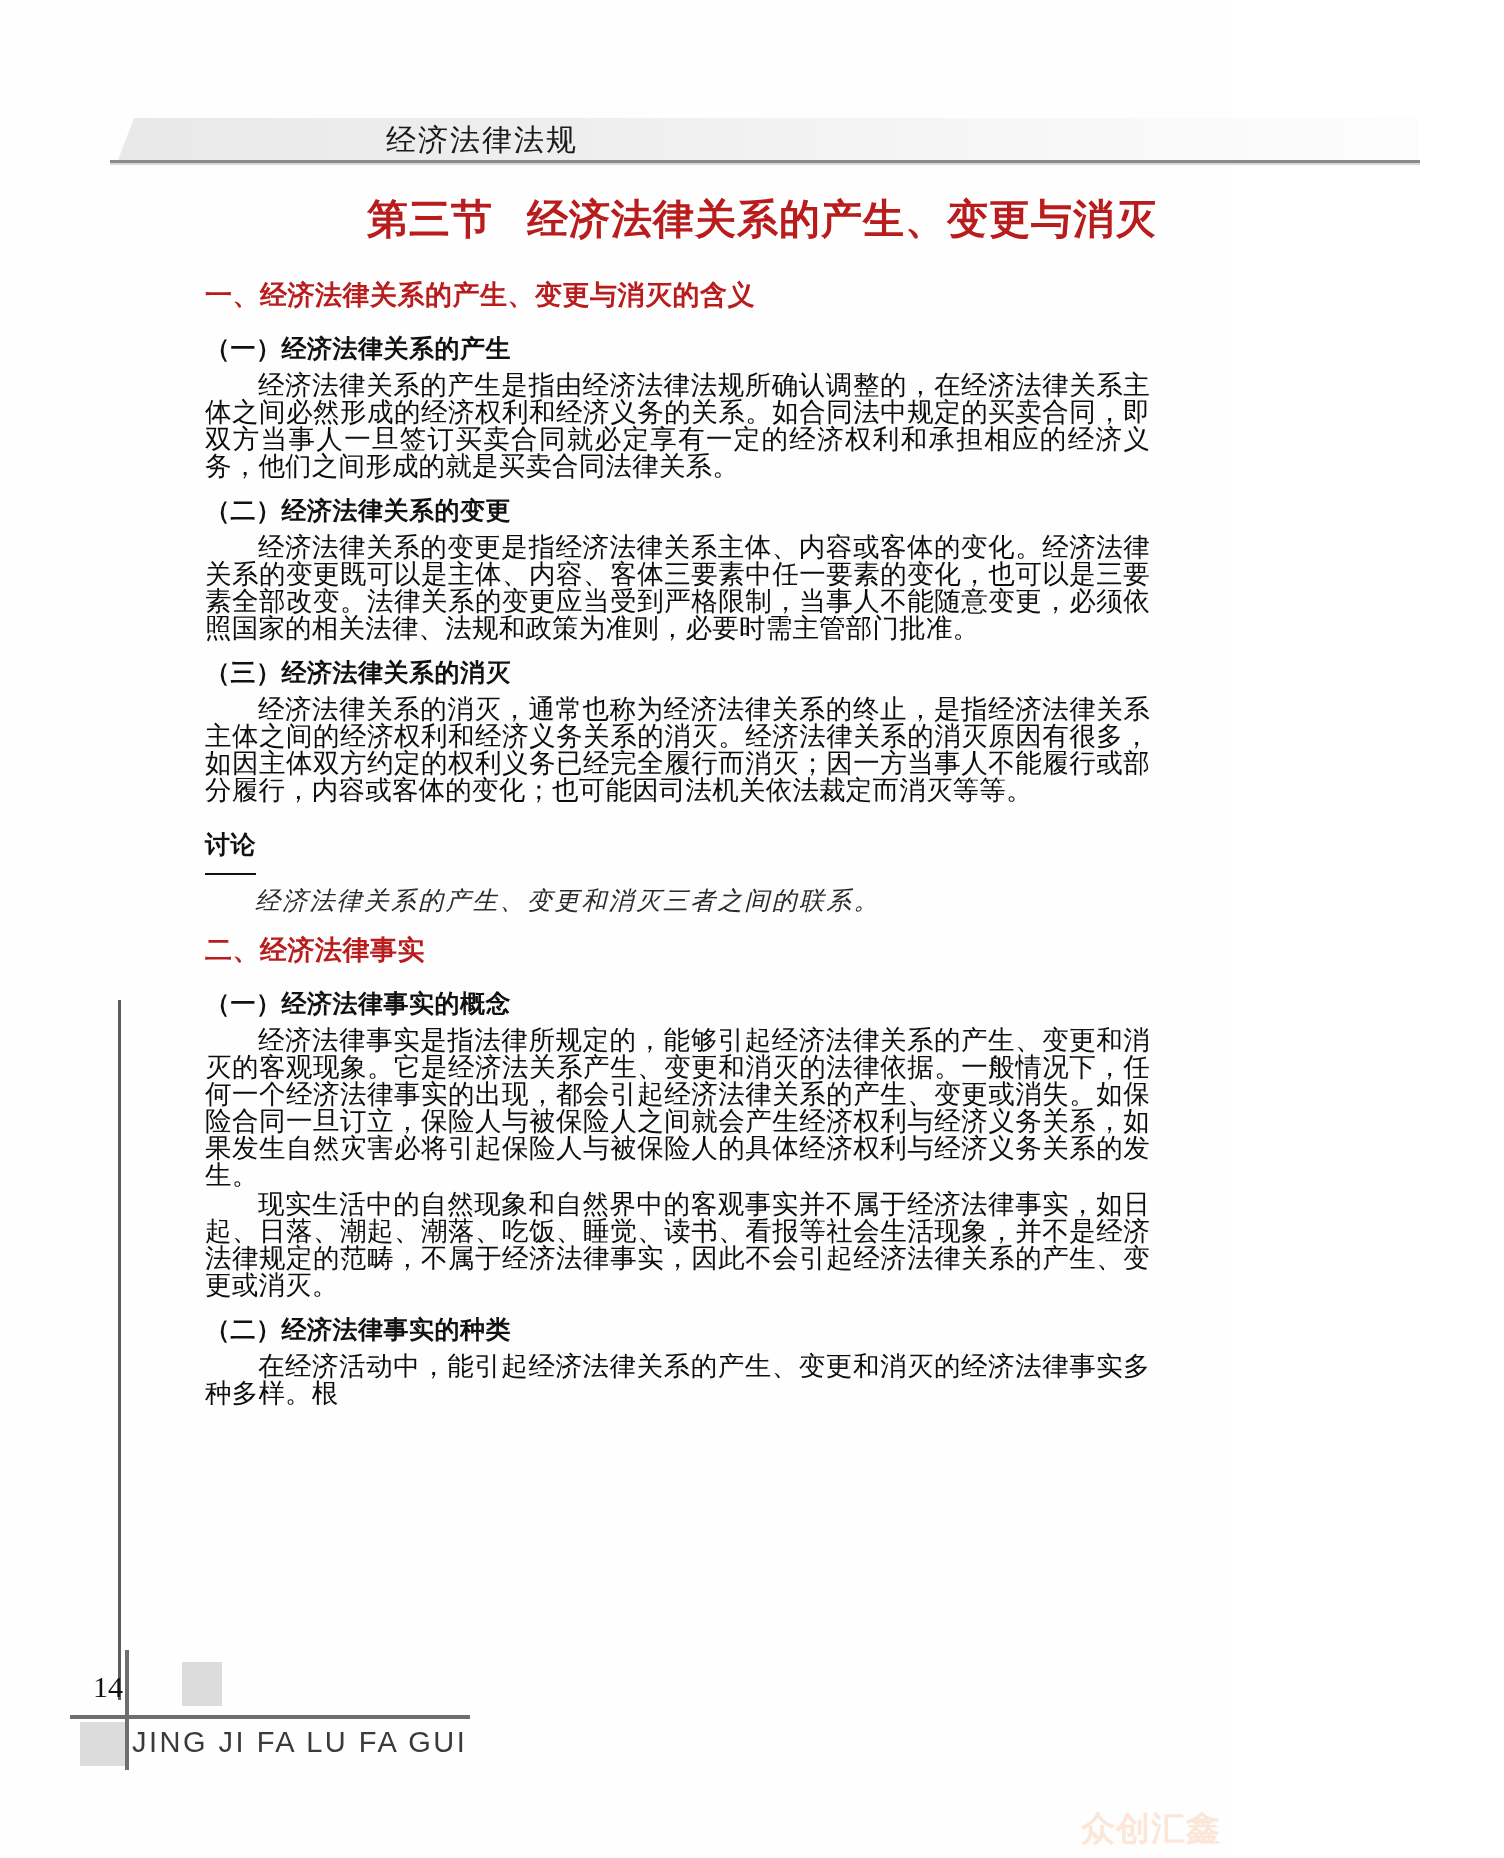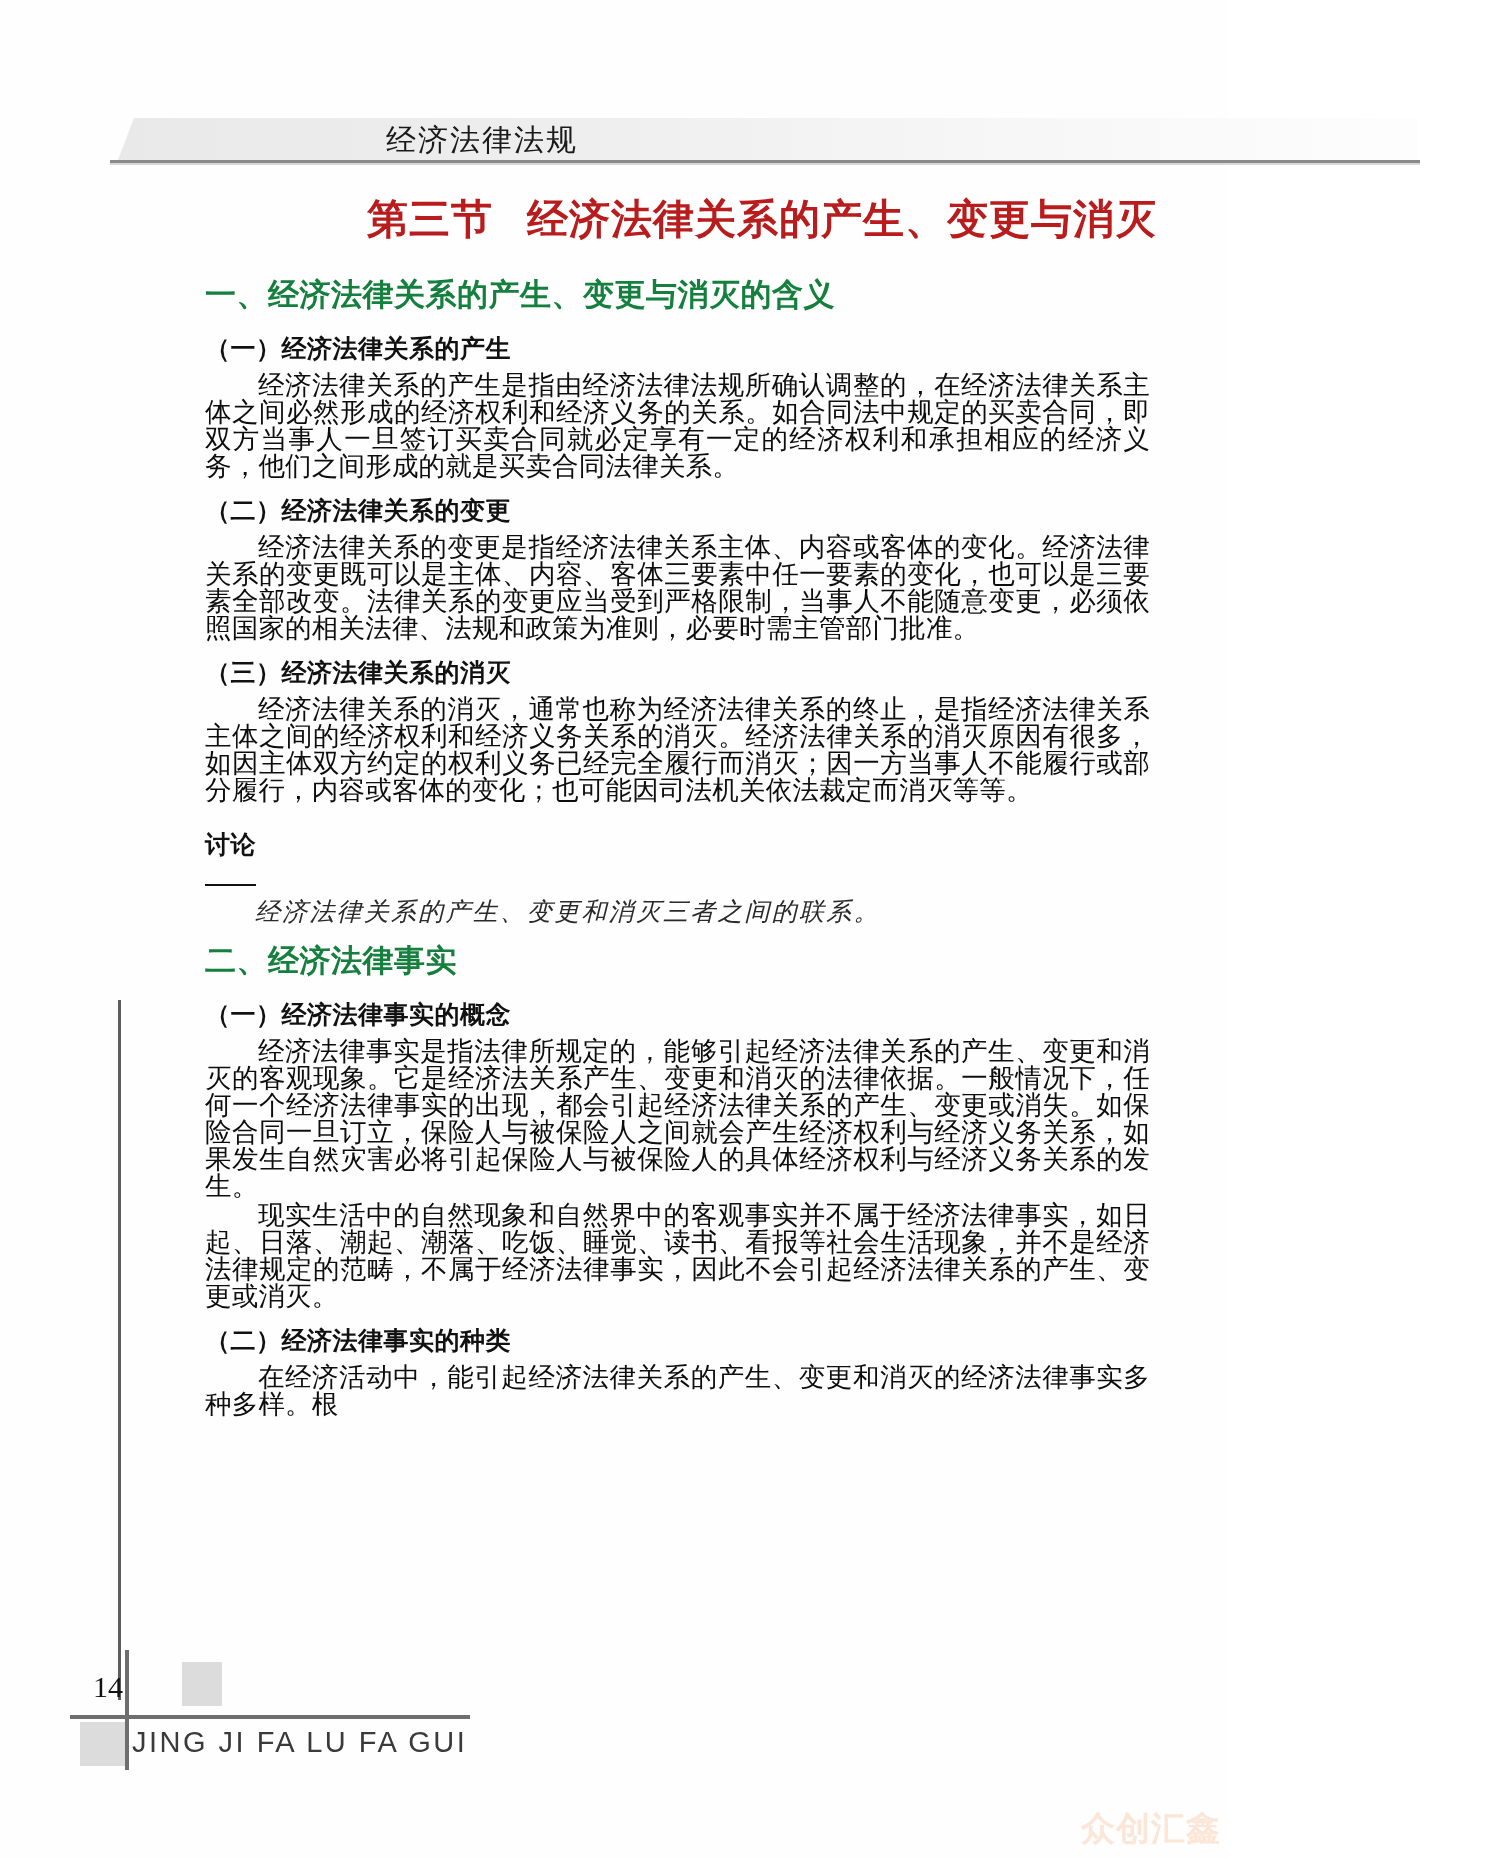--- a/index.html
+++ b/index.html
@@ -88,41 +88,41 @@
   .content {
     position: absolute;
     left: 205px;
     top: 272px;
     width: 945px;
   }
 
   .h2 {
     font-family: "Liberation Sans", "DejaVu Sans", sans-serif;
     font-weight: bold;
-    font-size: 31px;
-    color: #15803d;
+    font-size: 27px;
+    color: #b91c1c;
     letter-spacing: 0.5px;
     margin: 0 0 6px 0;
     line-height: 46px;
     white-space: nowrap;
   }
   .h3 {
     font-family: "Liberation Sans", "DejaVu Sans", sans-serif;
     font-weight: bold;
     font-size: 25px;
     color: #111;
     letter-spacing: 0.5px;
     margin: 8px 0 2px 0;
     line-height: 44px;
     white-space: nowrap;
   }
   .h3.discussion {
     display: inline-block;
     border-bottom: 2px solid #111;
-    padding-bottom: 18px;
+    padding-bottom: 7px;
     margin-bottom: 4px;
   }
   .discussion-wrap { margin: 10px 0 0 0; }
 
   p.body {
     font-family: "Liberation Serif", "DejaVu Serif", serif;
     font-size: 26.5px;
     line-height: 27px;
     color: #0d0d0d;
     margin: 0 0 2px 0;

